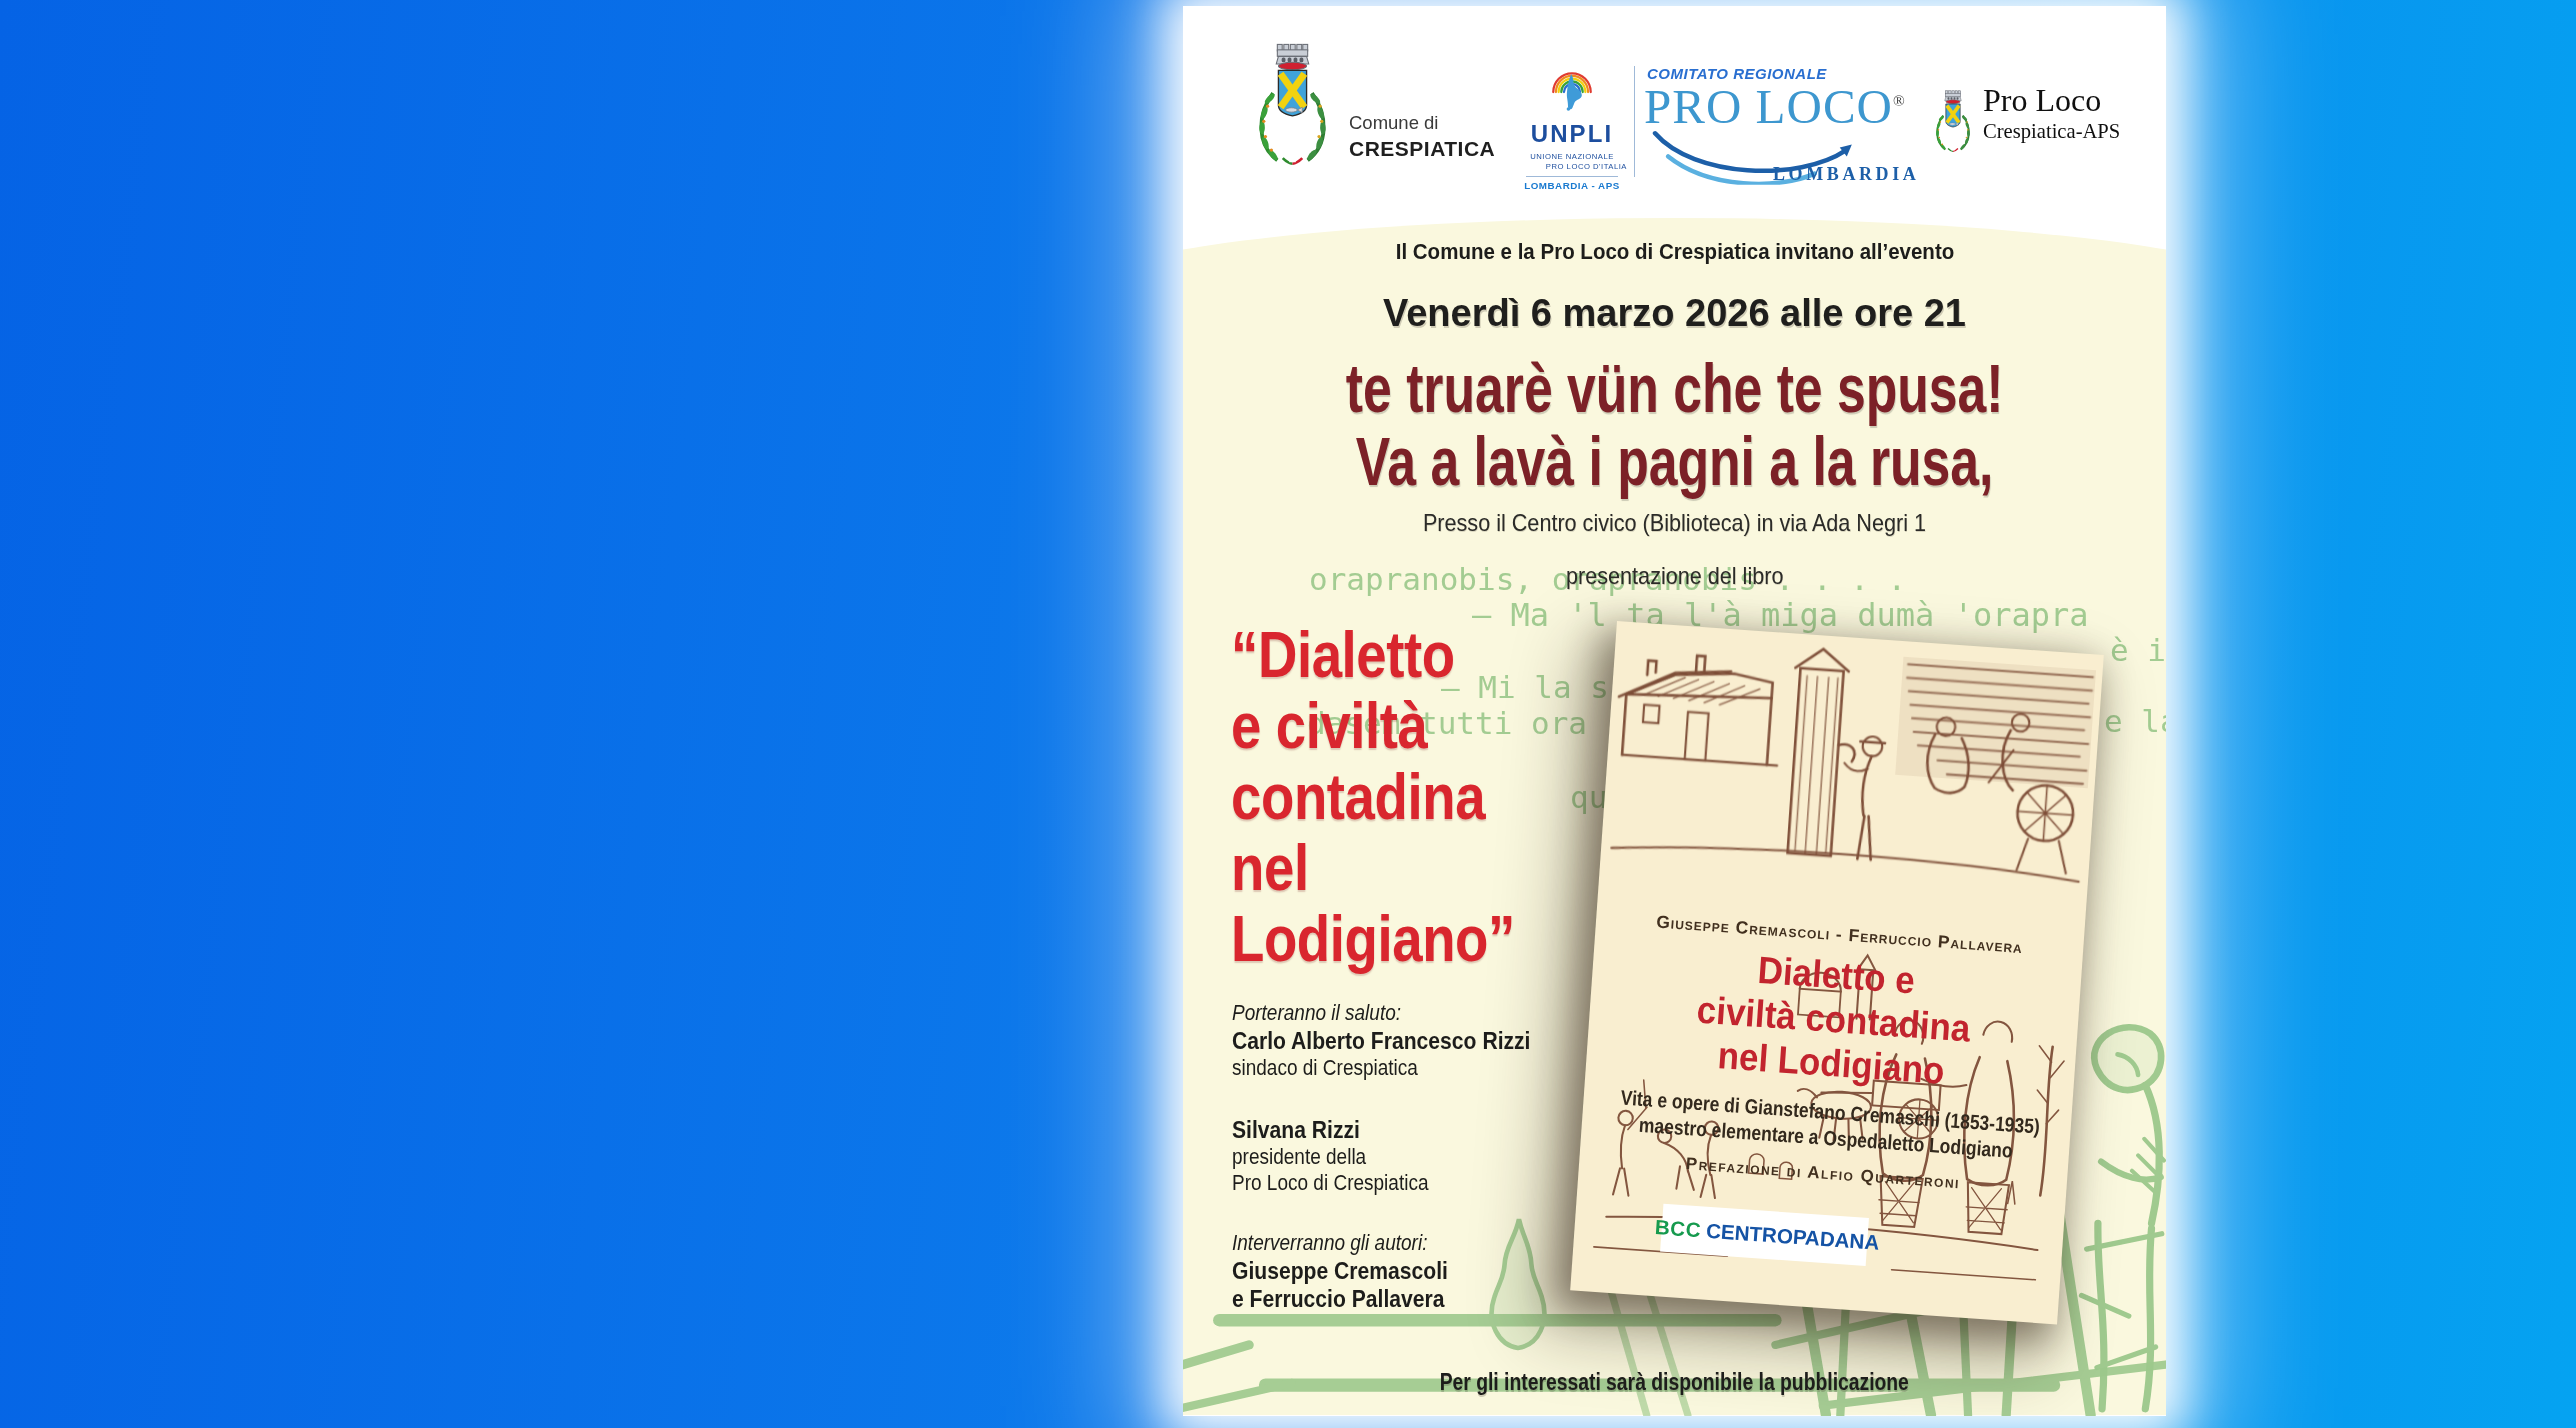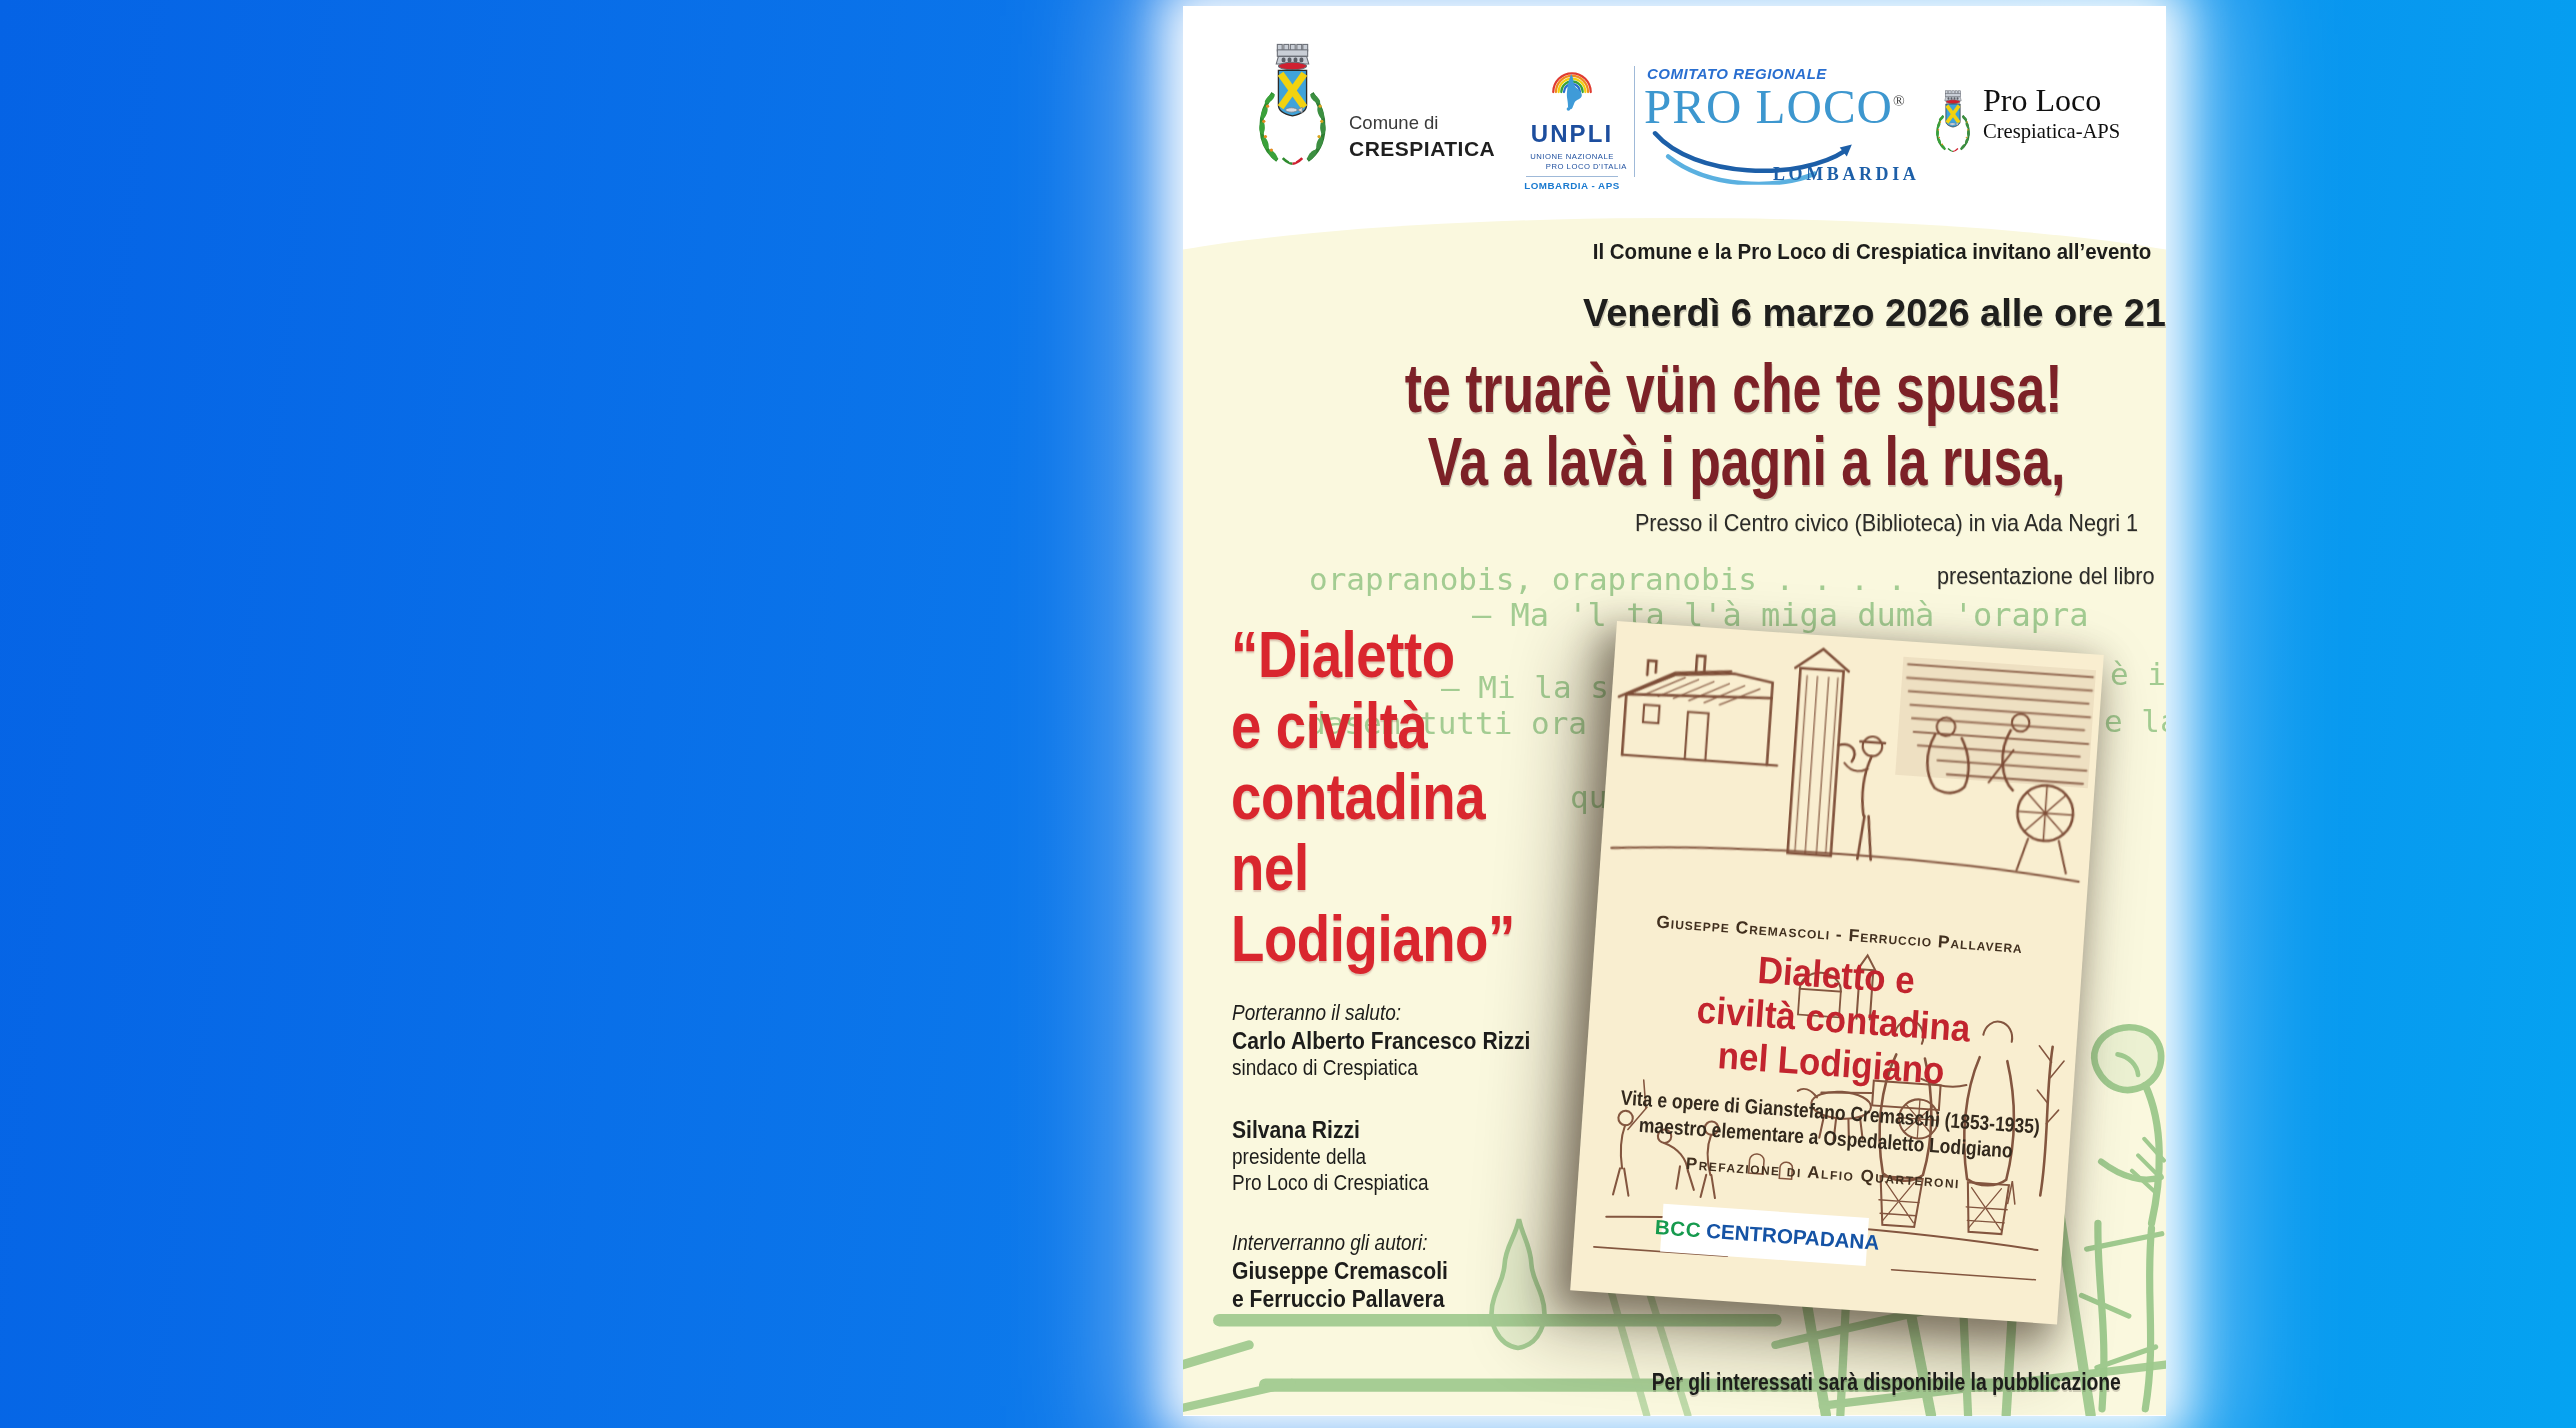--- a/index.html
+++ b/index.html
@@ -26,21 +26,21 @@
   .wordmark{position:absolute;left:461px;top:72px;font-family:"Liberation Serif",serif;font-size:49px;color:#3d97cf;letter-spacing:1px;}
   .wordmark sup{font-size:15.5px;color:#444;}
   .swoosh{position:absolute;left:465px;top:123px;width:222px;height:56px;}
   .lombardia{position:absolute;left:590px;top:158px;font-family:"Liberation Serif",serif;font-size:18px;font-weight:bold;color:#1d5fa8;letter-spacing:3.6px;}
   .crest-mini{position:absolute;left:748px;top:82px;width:44px;height:66px;}
   .proloco-text{position:absolute;left:800px;top:76px;color:#101010;font-family:"Liberation Serif",serif;}
   .proloco-text .l1{font-size:32px;}
   .proloco-text .l2{font-size:20.6px;margin-top:1px;}
 
   
-  .center{position:absolute;left:0;width:100%;text-align:right;white-space:nowrap;}
+  .center{position:absolute;left:0;width:100%;text-align:center;white-space:nowrap;}
   .sx{display:inline-block;}
   .sx95{transform:scaleX(.95);} .sx90{transform:scaleX(.90);} .sx88{transform:scaleX(.88);}
   .sx85{transform:scaleX(.85);} .sx84{transform:scaleX(.84);} .sx76{transform:scaleX(.76);} .sx92{transform:scaleX(.92);}
   .ol{transform-origin:left center;}
   .invite{top:233px;font-size:21.6px;font-weight:bold;color:#1d1d1b;}
   .date{top:286px;font-size:38px;font-weight:bold;color:#1f1f1d;text-shadow:1px 1.5px 0.5px rgba(60,50,40,.22);}
   .proverb{top:346px;font-size:68px;font-weight:bold;color:#7c2127;line-height:73px;text-shadow:1px 2.1px 1px rgba(0,0,0,.18);}
   .venue{top:503px;font-size:24px;color:#2b2b28;text-shadow:0.5px 1px 0.5px rgba(60,50,40,.18);}
   .pres{top:556px;font-size:24px;color:#2b2b28;text-shadow:0.5px 1px 0.5px rgba(60,50,40,.18);}
   .quote{position:absolute;left:48px;top:613px;font-size:65px;font-weight:bold;color:#d9262e;line-height:71px;letter-spacing:-0.5px;white-space:nowrap;text-shadow:0 2.1px 1.5px rgba(120,30,30,.22);}
@@ -162,21 +162,21 @@
 </svg>
 
 <div class="canvas">
   <div class="poster">
 
     <div class="cream"></div>
 
     <div class="tw tw2" style="left:289px;top:590px;">— Ma 'l ta l'à miga dumà 'orapra</div>
     <div class="tw" style="left:126px;top:555px;">orapranobis, orapranobis . . . .</div>
     <div class="tw" style="left:258px;top:663px;">— Mi la s</div>
-    <div class="tw" style="left:927px;top:650px;">è i</div>
+    <div class="tw" style="left:927px;top:626px;">è i</div>
     <div class="tw" style="left:124px;top:699px;">dasem tutti ora</div>
     <div class="tw" style="left:921px;top:697px;">e la</div>
     <div class="tw" style="left:387px;top:773px;">qua</div>
 
     <svg class="green-figure" viewBox="0 0 190 794">
       <g stroke="#9cc88b" fill="none" stroke-linecap="round" opacity="0.95">
         <path d="M56,120 C30,62 108,16 160,52 C190,76 188,128 150,152 C116,170 76,162 56,120 Z" stroke-width="13" fill="#9cc88b" fill-opacity="0.15"></path>
         <path d="M96,92 c22,4 38,20 40,40" stroke-width="9"></path>
         <path d="M150,152 C186,230 182,330 162,420" stroke-width="14"></path>
         <path d="M64,300 C106,332 148,342 180,330" stroke-width="12"></path>

